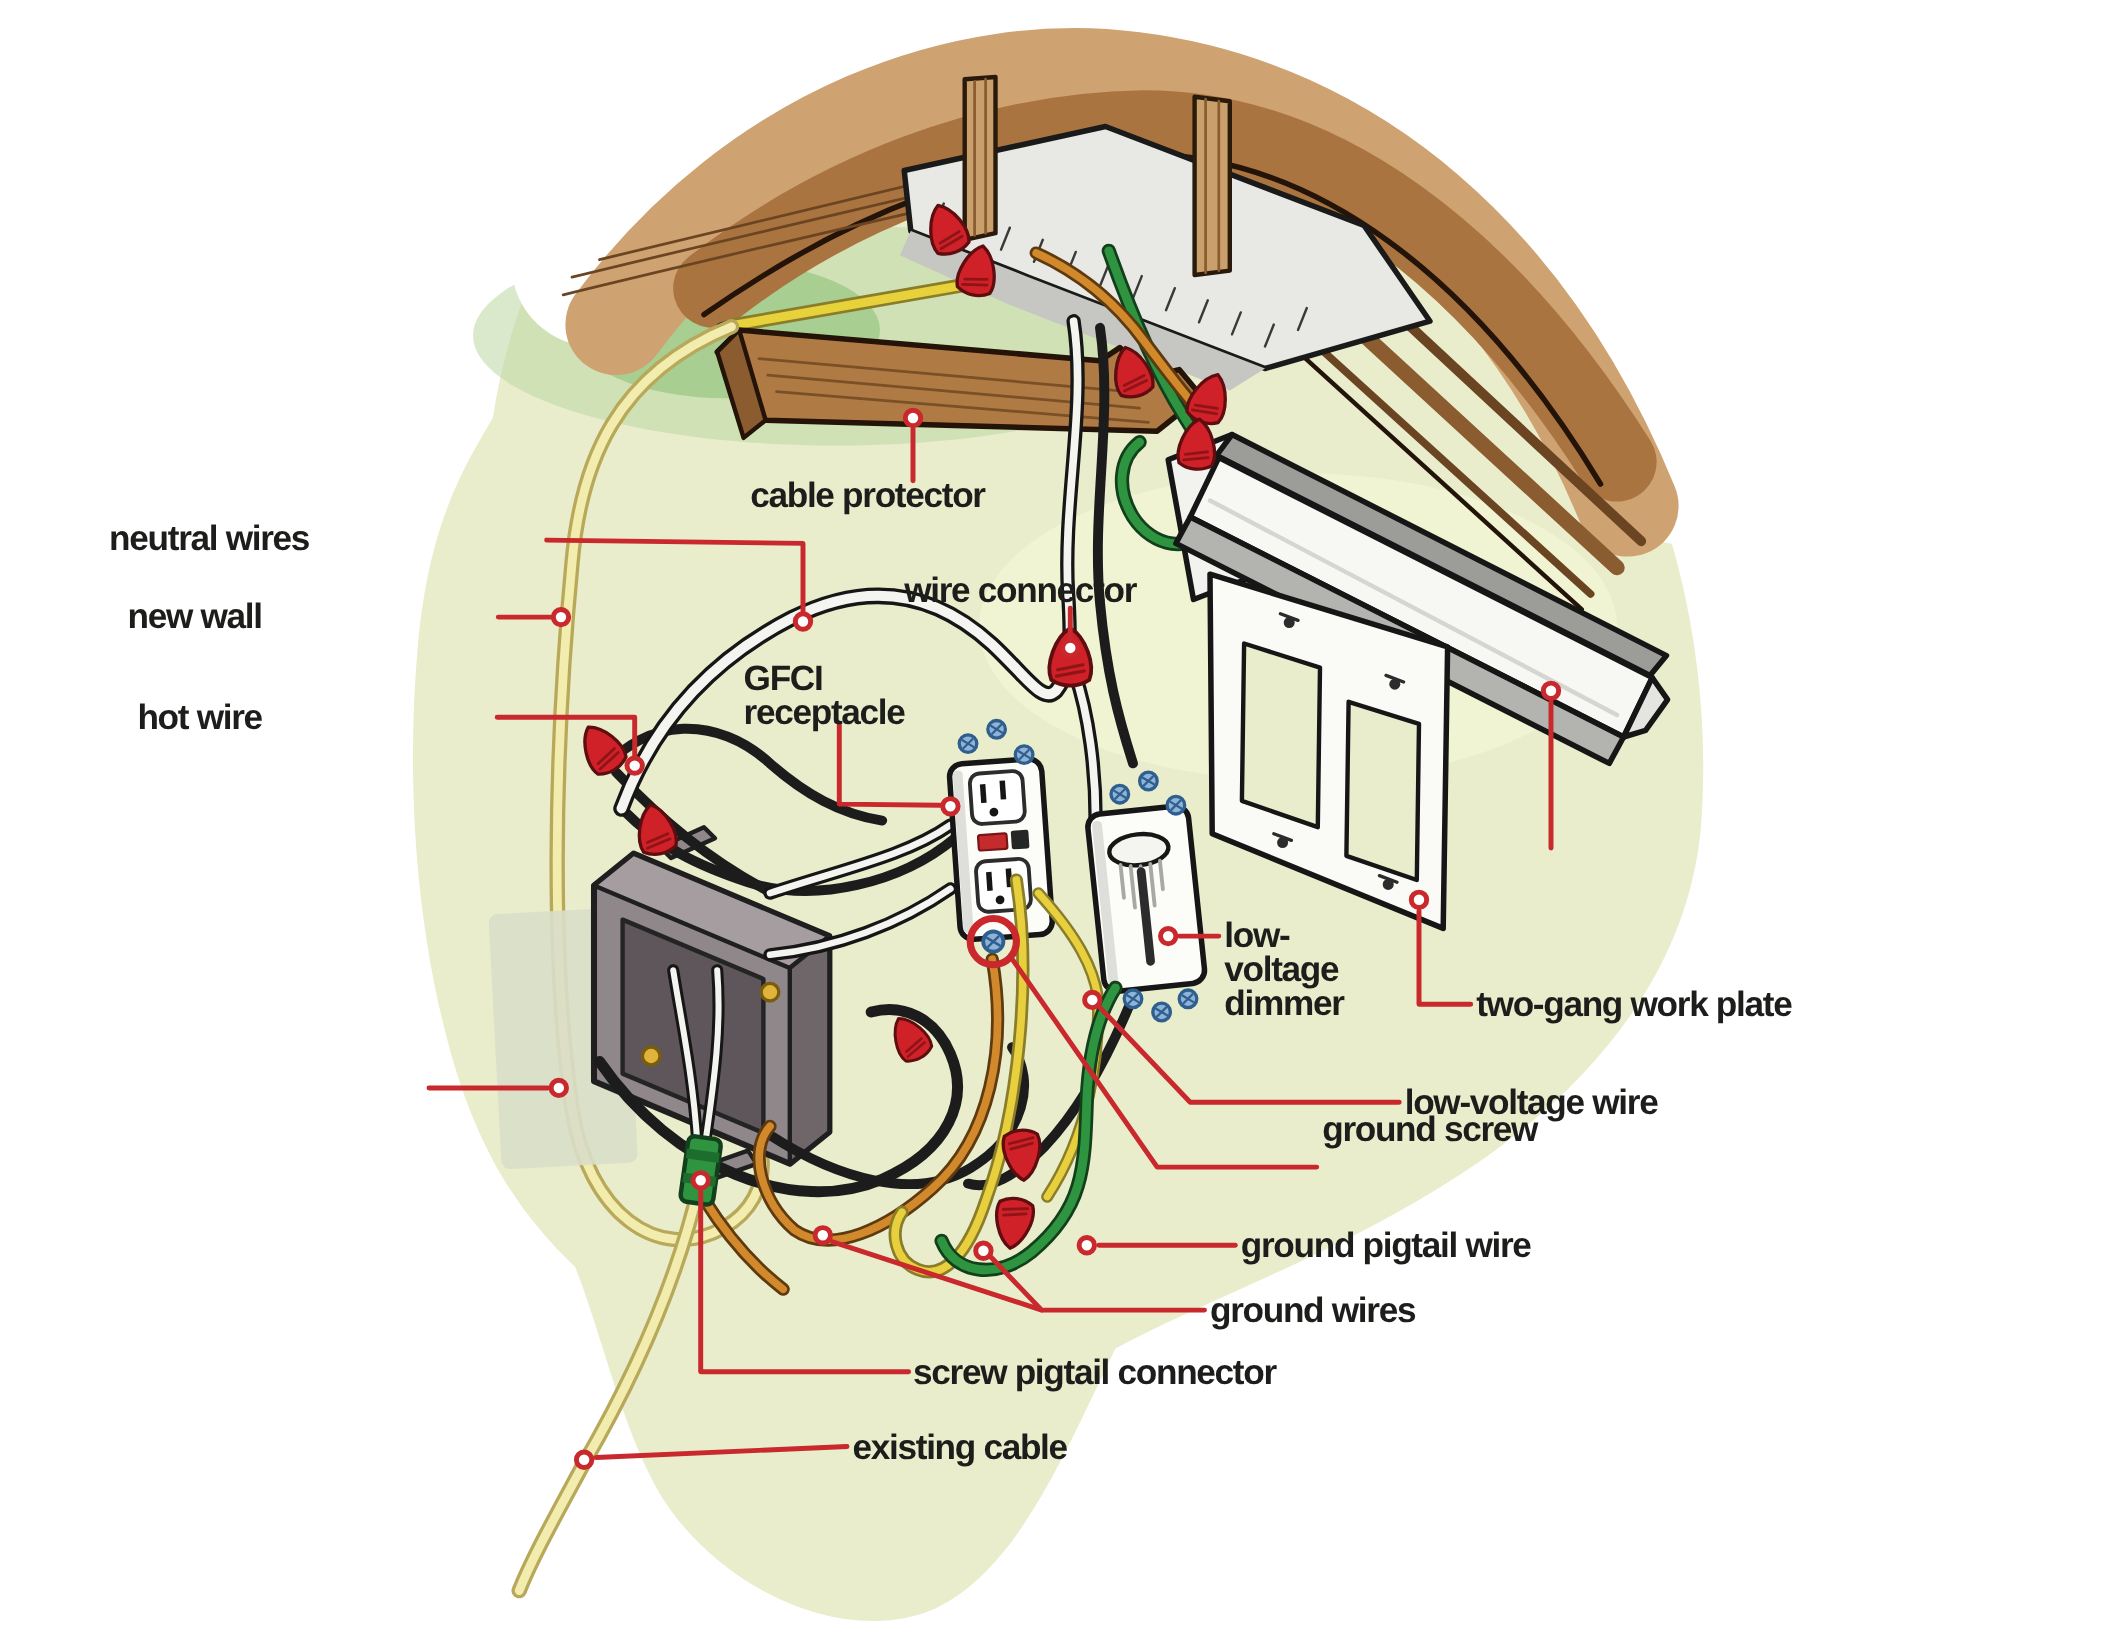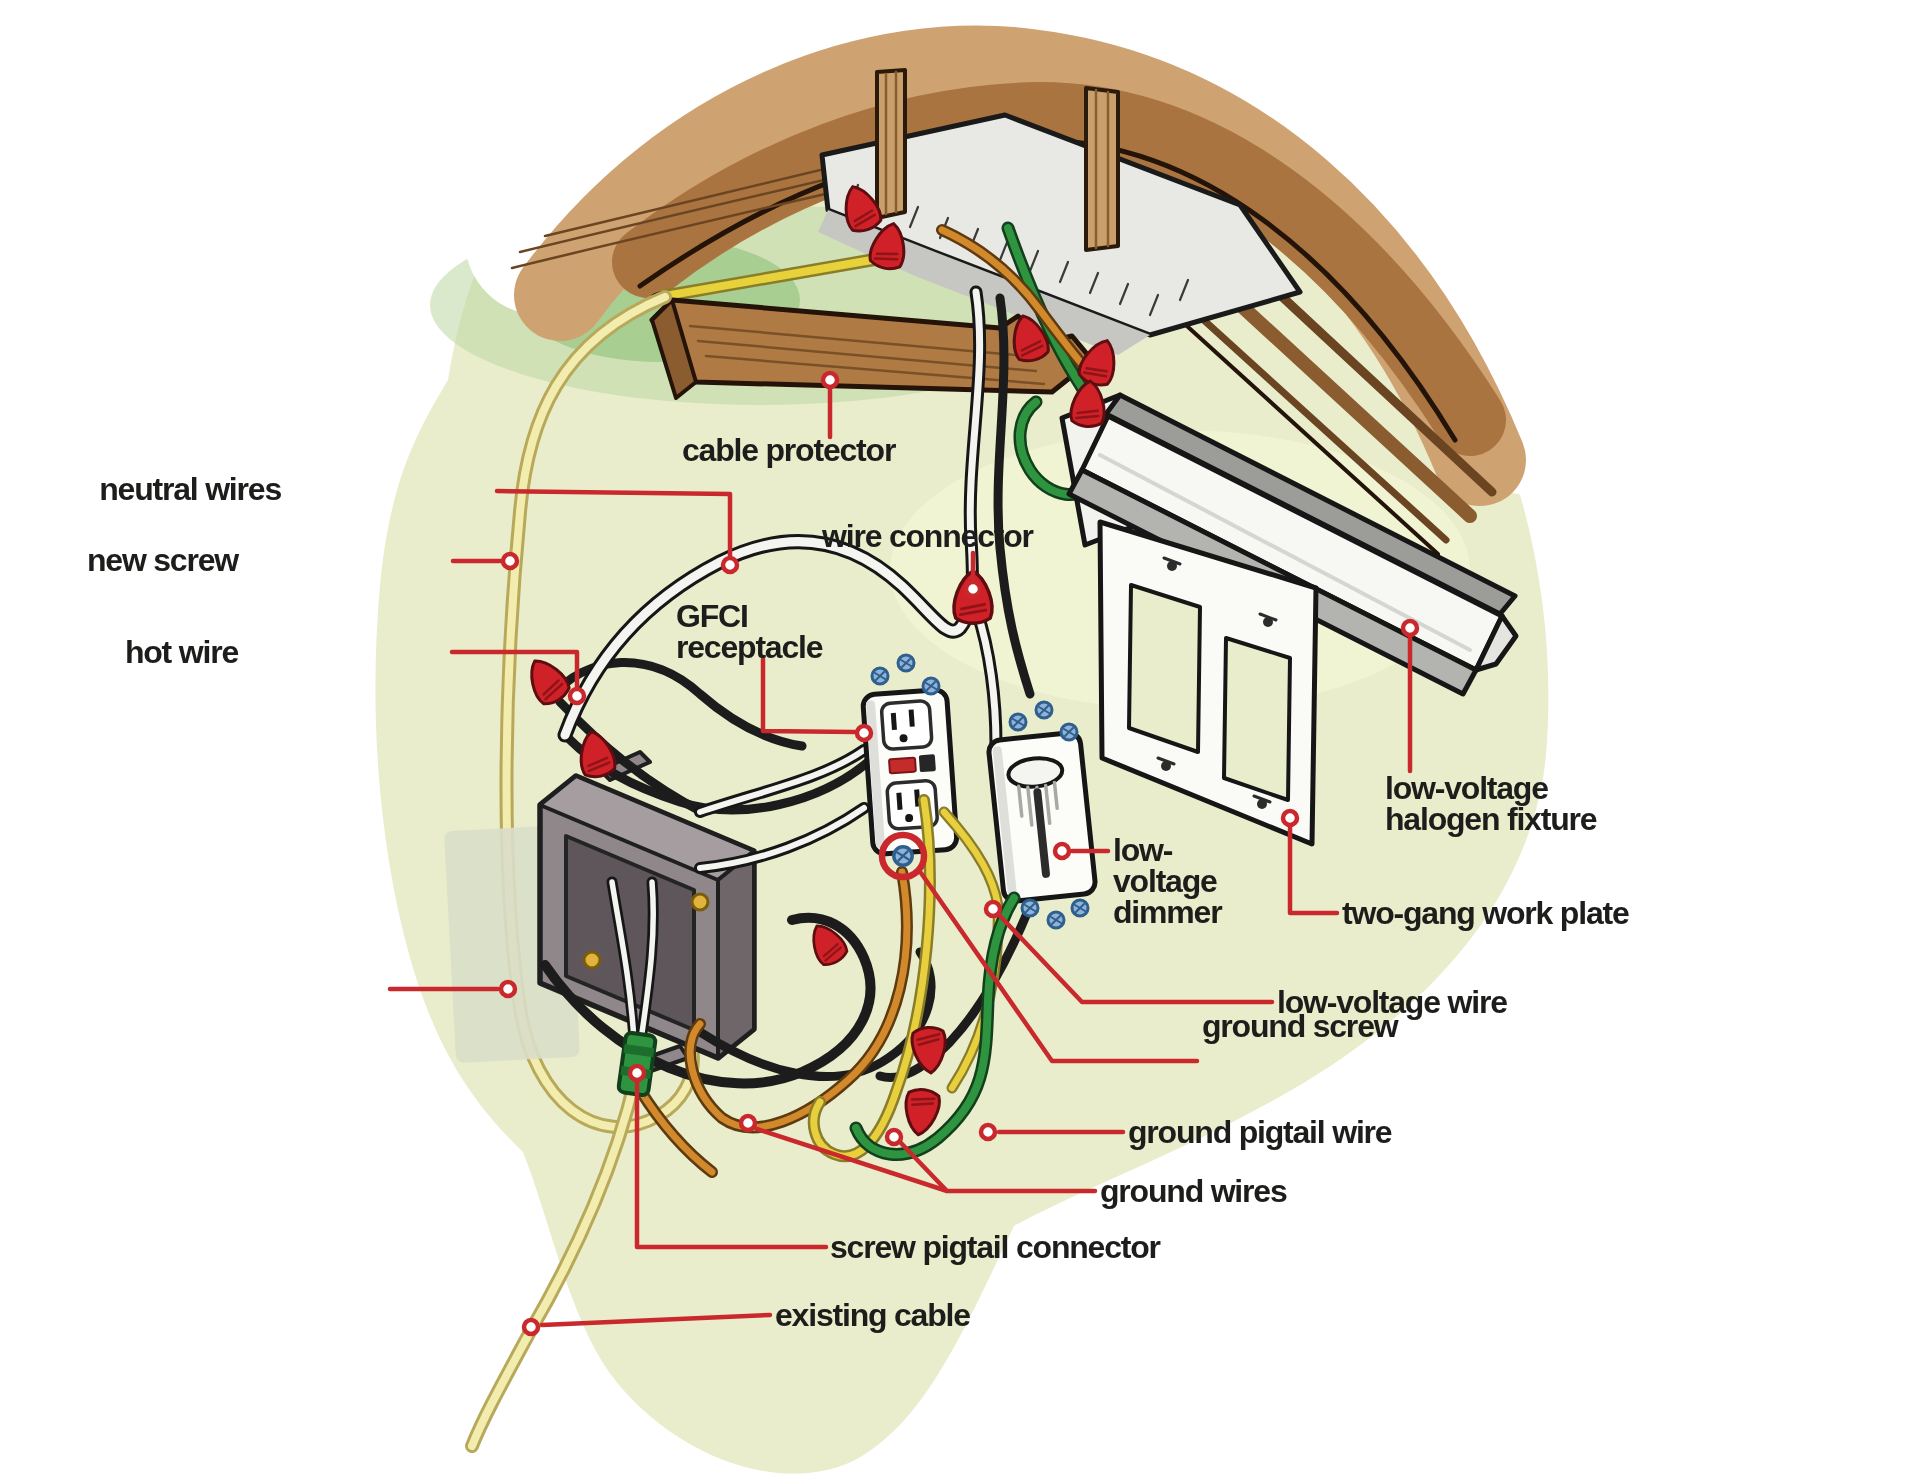--- a/index.html
+++ b/index.html
@@ -286,30 +286,28 @@
     <circle cx="894" cy="1137" r="7"></circle>
     <circle cx="637" cy="1073" r="7"></circle>
     <circle cx="531" cy="1327" r="7"></circle>
     <circle cx="508" cy="989" r="7"></circle>
     <circle cx="903" cy="856" r="21" fill="none" stroke-width="6.5"></circle>
   </g>
 </svg>
 
 <div class="label" style="left:682px;top:435px">cable protector</div>
 <div class="label r" style="right:1430px;top:474px">neutral wires</div>
-<div class="label r" style="right:1473px;top:545px">new screw</div>
+<div class="label r" style="right:1473px;top:545px">new wall</div>
 <div class="label r" style="right:1473px;top:637px">hot wire</div>
 <div class="label" style="left:822px;top:521px">wire connector</div>
 <div class="label" style="left:676px;top:601px">GFCI
 receptacle</div>
 <div class="label" style="left:1113px;top:835px">low-
 voltage
 dimmer</div>
-<div class="label" style="left:1385px;top:773px">low-voltage
-halogen fixture</div>
 <div class="label" style="left:1342px;top:898px">two-gang work plate</div>
 <div class="label" style="left:1277px;top:987px">low-voltage wire</div>
 <div class="label" style="left:1202px;top:1011px">ground screw</div>
 <div class="label" style="left:1128px;top:1117px">ground pigtail wire</div>
 <div class="label" style="left:1100px;top:1176px">ground wires</div>
 <div class="label" style="left:830px;top:1232px">screw pigtail connector</div>
 <div class="label" style="left:775px;top:1300px">existing cable</div>
 
 </div>
 

